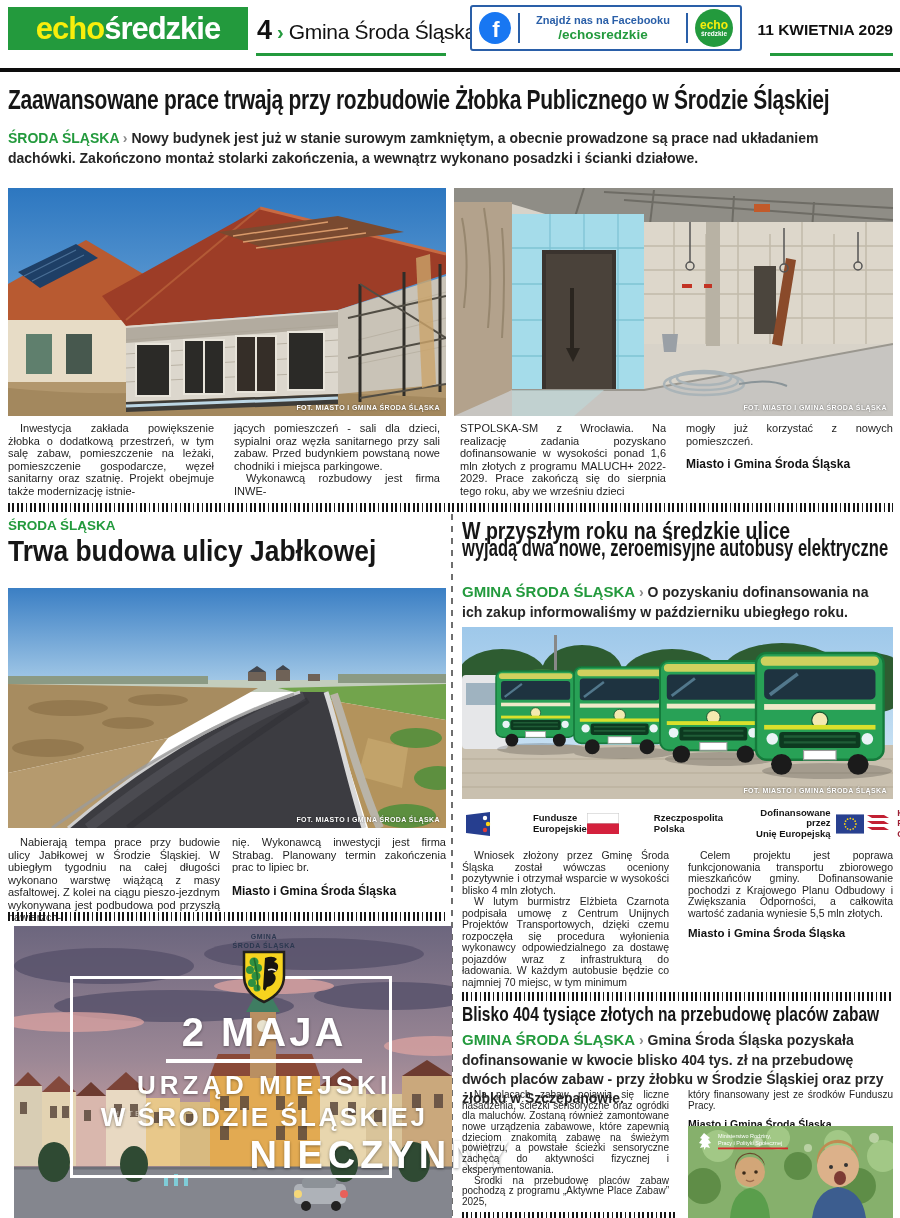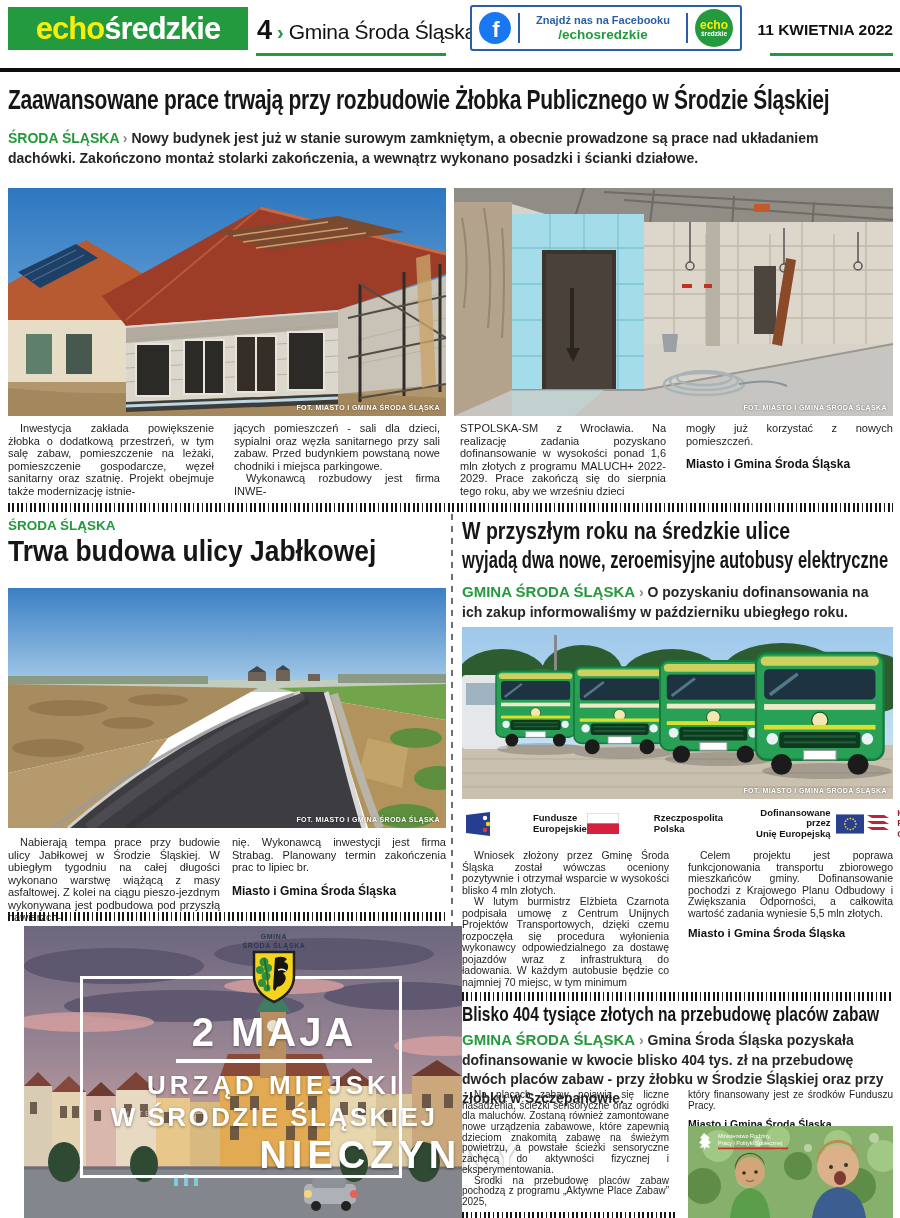--- a/index.html
+++ b/index.html
@@ -57,21 +57,21 @@
        text-shadow:0 0 2px rgba(0,0,0,.55);}
   
   .eubar{left:462px;top:801px;width:431px;height:45px;background:#fff;display:flex;align-items:center;
          justify-content:space-between;padding:0 2px;box-sizing:border-box;}
   .euitem{display:flex;align-items:center;gap:5px;}
   .eutxt{font-size:9.5px;font-weight:bold;line-height:1.12;color:#151515;margin-left:30px;}
   .eutxt.right{text-align:right;}
   .kpotxt{font-size:9px;font-weight:bold;line-height:1.12;color:#9c2034;letter-spacing:.2px;}
   .eusep{width:3px;height:30px;background:#555;}
   
-  .poster{left:24px;top:926px;width:500px;height:292px;overflow:hidden;}
+  .poster{left:14px;top:926px;width:500px;height:292px;overflow:hidden;}
   .poster svg.bg{position:absolute;left:0;top:0;}
   .pframe{position:absolute;left:56px;top:50px;width:316px;height:196px;border:3px solid #fff;}
   .porg{position:absolute;left:0;top:6px;width:100%;text-align:center;color:#2c3850;font-weight:bold;
         font-size:7px;line-height:1.3;letter-spacing:.6px;}
   .parms{position:absolute;left:50%;margin-left:-23px;top:24px;}
   .pl{position:absolute;left:0;width:100%;text-align:center;color:#fff;font-weight:bold;
       text-shadow:0 1px 3px rgba(0,0,0,.4);}
   .pl1{top:84px;font-size:40px;letter-spacing:3px;}
   .pl1 span{display:inline-block;border-bottom:4px solid #fff;padding:0 16px 4px;}
   .pl2{top:144px;font-size:26px;letter-spacing:4px;}
@@ -104,21 +104,21 @@
       <div class="l1">Znajdź nas na Facebooku</div>
       <div class="l2">/echosredzkie</div>
     </div>
     <div class="fbdiv"></div>
     <div class="fbbadge">
       <span class="b1">echo</span>
       <span class="b2">średzkie</span>
     </div>
   </div>
 
-  <div class="abs date">11 KWIETNIA 2022</div>
+  <div class="abs date">11 KWIETNIA 2029</div>
   <div class="abs grule" style="left:770px;top:53px;width:123px;"></div>
   <div class="abs blackrule"></div>
 
   <div class="abs" style="left:8px;top:84px;width:886px;">
     <span class="cx cx75">Zaawansowane prace trwają przy rozbudowie Żłobka Publicznego w Środzie Śląskiej</span>
   </div>
   <div class="abs lead" style="left:8px;top:128px;width:880px;font-size:14px;line-height:1.45;">
     <span class="tag15">ŚRODA ŚLĄSKA</span>
     <span class="chev-g">›</span>
     <span>Nowy budynek jest już w stanie surowym zamkniętym, a obecnie prowadzone są prace nad układaniem dachówki. Zakończono montaż stolarki zakończenia, a wewnątrz wykonano posadzki i ścianki działowe.</span>
@@ -428,21 +428,21 @@
     </svg>
     <div class="pl pl1"><span>2 MAJA</span></div>
     <div class="pl pl2">URZĄD MIEJSKI</div>
     <div class="pl pl3">W ŚRODZIE ŚLĄSKIEJ</div>
     <div class="pl pl4">NIECZYNNY</div>
   </div>
 
   <div class="abs" style="left:462px;top:518px;width:431px;">
     <span class="cx cx85">W przyszłym roku na średzkie ulice</span>
   </div>
-  <div class="abs" style="left:462px;top:547px;width:431px;">
+  <div class="abs" style="left:462px;top:535px;width:431px;">
     <span class="cx cx72">wyjadą dwa nowe, zeroemisyjne autobusy elektryczne</span>
   </div>
   <div class="abs lead" style="left:462px;top:581px;width:430px;font-size:14px;line-height:1.4;">
     <span class="tag16">GMINA ŚRODA ŚLĄSKA</span>
     <span class="chev-g">›</span>
     <span>O pozyskaniu dofinansowania na ich zakup informowaliśmy w październiku ubiegłego roku.</span>
   </div>
 
   <div class="abs photo" style="left:462px;top:627px;width:431px;height:172px;">
     <svg viewBox="0 0 431 172" preserveAspectRatio="none">

